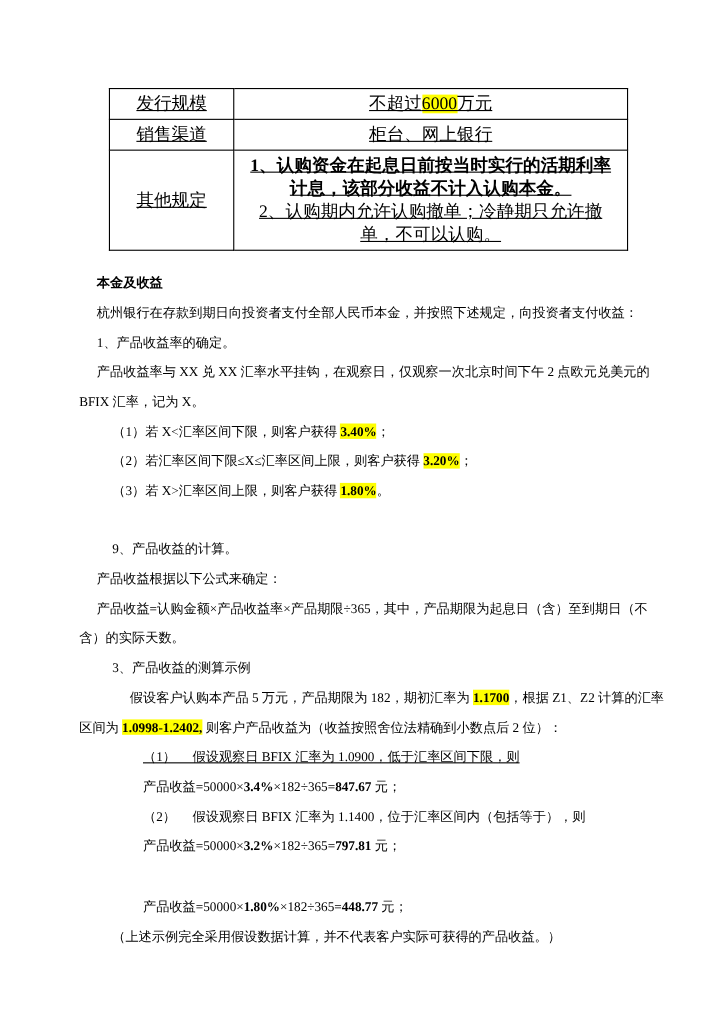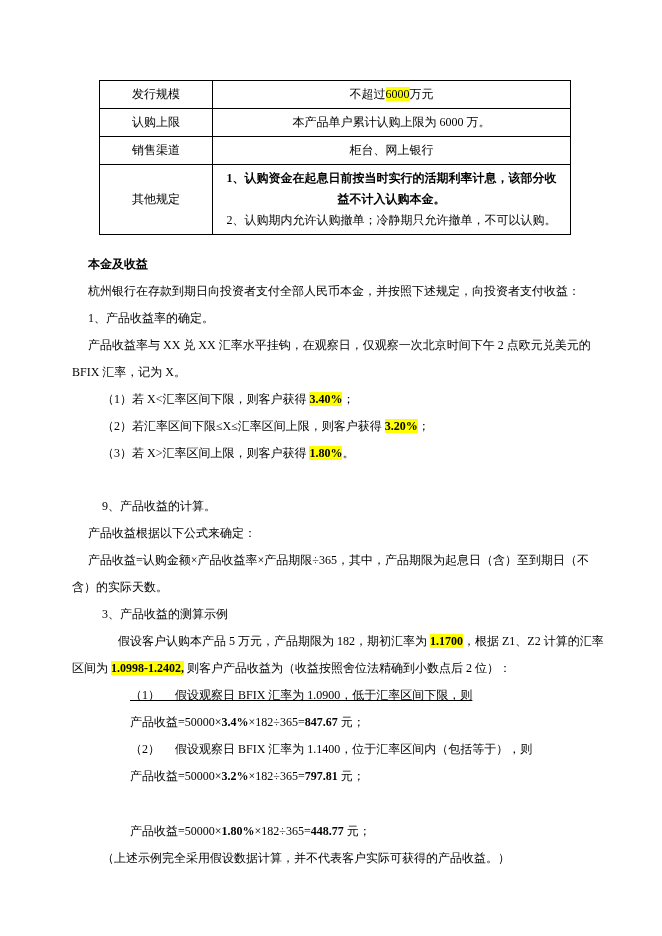--- a/index.html
+++ b/index.html
@@ -7,47 +7,42 @@
   body {
     width:662px; height:936px; overflow:hidden;
     font-family:"Liberation Serif","DejaVu Serif",serif;
     color:#000;
   }
   .page { width:662px; height:936px; background:#fff; padding-top:80px; }
   .spec-table {
     border-collapse:collapse;
     margin-left:99px;
     width:472px;
-    font-size:12px;
+    font-size:16px;
+    text-decoration:underline;
   }
   .spec-table td { border:1px solid #000; vertical-align:middle; }
   .label-cell { width:113px; text-align:center; height:26px; padding:2px 4px; }
   .value-cell { text-align:center; padding:3px 8px; }
   .cell-line { line-height:21px; }
   .doc-body { padding:16px 56px 40px 72px; font-size:12px; }
   .para { line-height:27px; }
   .hl { background:#ffff00; }
   .b { font-weight:700; }
 </style>
 </head>
 <body>
 
 <div class="page">
   <table class="spec-table">
     <tbody>
         <tr>
           <td class="label-cell">发行规模</td>
           <td class="value-cell">
             <div class="cell-line"><span>不超过</span><span class="hl">6000</span><span>万元</span></div>
-          </td>
-        </tr>
-        <tr>
-          <td class="label-cell">认购上限</td>
-          <td class="value-cell">
-            <div class="cell-line"><span>本产品单户累计认购上限为 6000 万。</span></div>
           </td>
         </tr>
         <tr>
           <td class="label-cell">销售渠道</td>
           <td class="value-cell">
             <div class="cell-line"><span>柜台、网上银行</span></div>
           </td>
         </tr>
         <tr>
           <td class="label-cell">其他规定</td>

